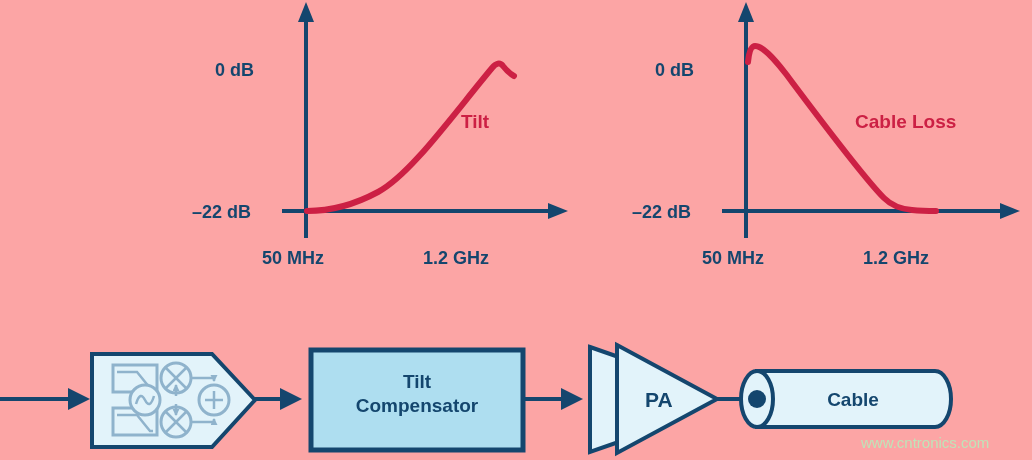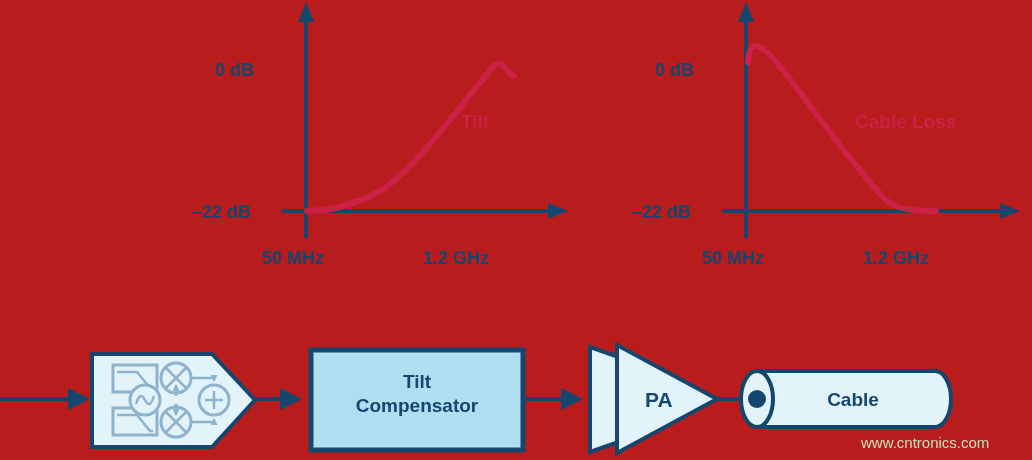--- a/index.html
+++ b/index.html
@@ -4,21 +4,21 @@
 <style>
   html, body {
     margin: 0;
     padding: 0;
     background: #ffffff;
   }
   #root {
     position: relative;
     width: 1032px;
     height: 460px;
-    background: #b91c1c;
+    background: #fca5a5;
     font-family: "Liberation Sans", sans-serif;
     overflow: hidden;
   }
   svg.layer {
     position: absolute;
     left: 0;
     top: 0;
     width: 1032px;
     height: 460px;
   }

